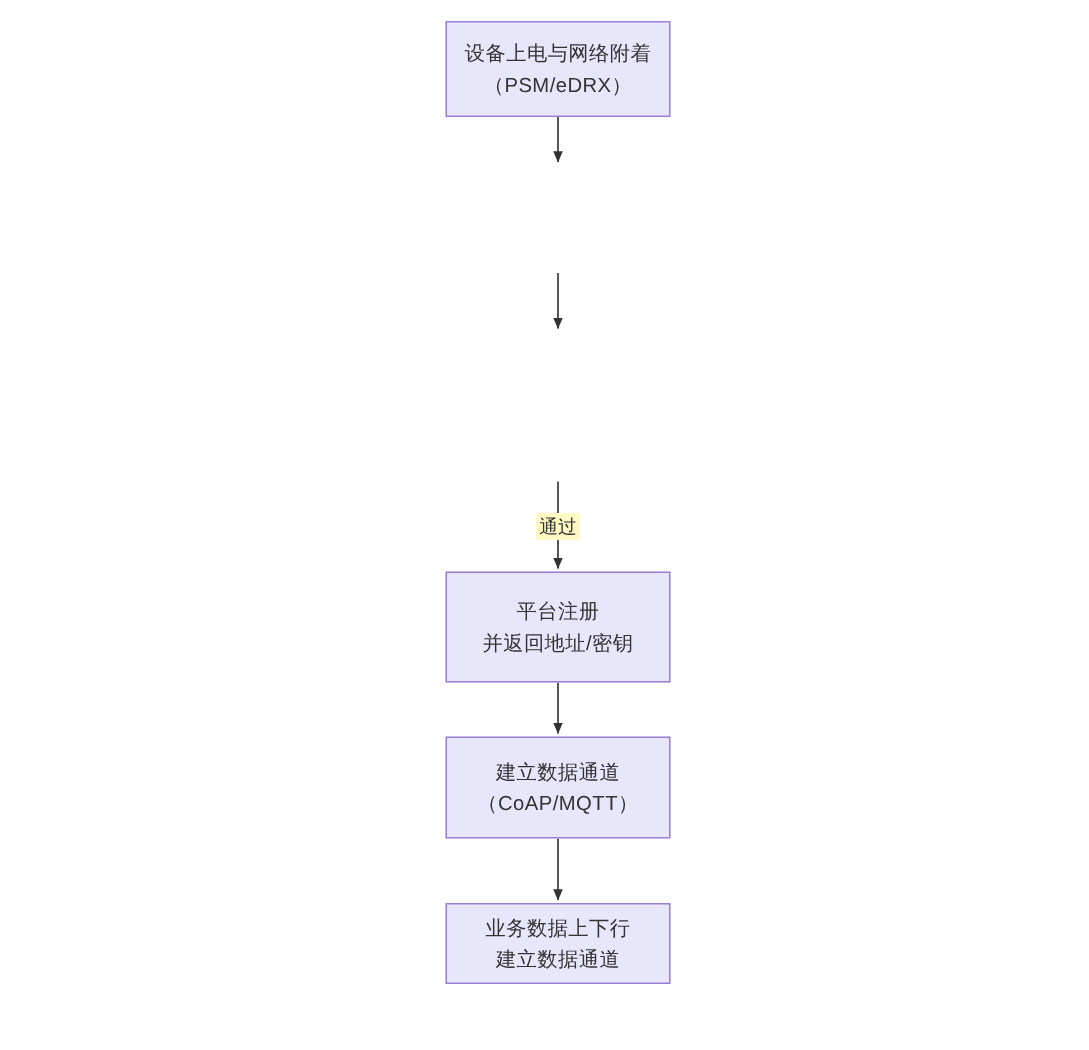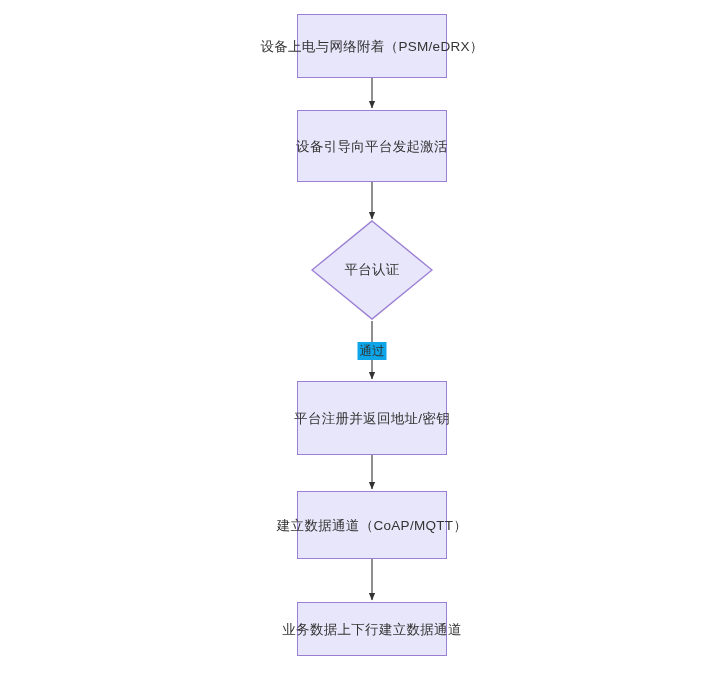--- a/index.html
+++ b/index.html
@@ -21,21 +21,21 @@
     position: absolute;
     left: 0;
     top: 0;
     width: 726px;
     height: 700px;
   }
   .node {
     position: absolute;
     box-sizing: border-box;
     display: flex;
-    flex-direction: row;
+    flex-direction: column;
     align-items: center;
     justify-content: center;
     background: #e8e6fa;
     border: 1.4px solid #9b7fd4;
     color: #333333;
     font-size: 13.5px;
     line-height: 21px;
     text-align: center;
     letter-spacing: 0.3px;
     white-space: nowrap;
@@ -65,21 +65,21 @@
     justify-content: center;
     color: #333333;
     font-size: 13.5px;
     letter-spacing: 0.3px;
     white-space: nowrap;
     pointer-events: none;
   }
 
   .edge-label {
     position: absolute;
-    background: #0ea5e9;
+    background: #fef9c3;
     color: #333333;
     font-size: 12.5px;
     line-height: 16px;
     padding: 1px 2px;
     white-space: nowrap;
     transform: translate(-50%, -50%);
   }
 </style>
 </head>
 <body>
@@ -102,31 +102,21 @@
     <line x1="372" y1="455" x2="372" y2="489" stroke="#333333" stroke-width="1.1" marker-end="url(#arrowhead)"></line>
 
     <line x1="372" y1="559" x2="372" y2="600" stroke="#333333" stroke-width="1.1" marker-end="url(#arrowhead)"></line>
   </svg>
 
   <div class="node" style="left:297px; top:14px; width:150px; height:64px;">
     <span>设备上电与网络附着</span>
     <span class="line2">（PSM/eDRX）</span>
   </div>
 
-  <div class="node" style="left:297px; top:110px; width:150px; height:72px;">
-    <span>设备引导</span>
-    <span class="line2">向平台发起激活</span>
-  </div>
 
-  <div class="decision-wrap" style="left:311px; top:220px;">
-    <svg class="decision-shape" viewBox="0 0 122 100" xmlns="http://www.w3.org/2000/svg">
-      <polygon points="61,1 121,50 61,99 1,50" fill="#e8e6fa" stroke="#9b7fd4" stroke-width="1.4"></polygon>
-    </svg>
-    <div class="decision-label">平台认证</div>
-  </div>
 
   <div class="edge-label" style="left:372px; top:351px;">通过</div>
 
   <div class="node" style="left:297px; top:381px; width:150px; height:74px;">
     <span>平台注册</span>
     <span class="line2">并返回地址/密钥</span>
   </div>
 
   <div class="node" style="left:297px; top:491px; width:150px; height:68px;">
     <span>建立数据通道</span>

